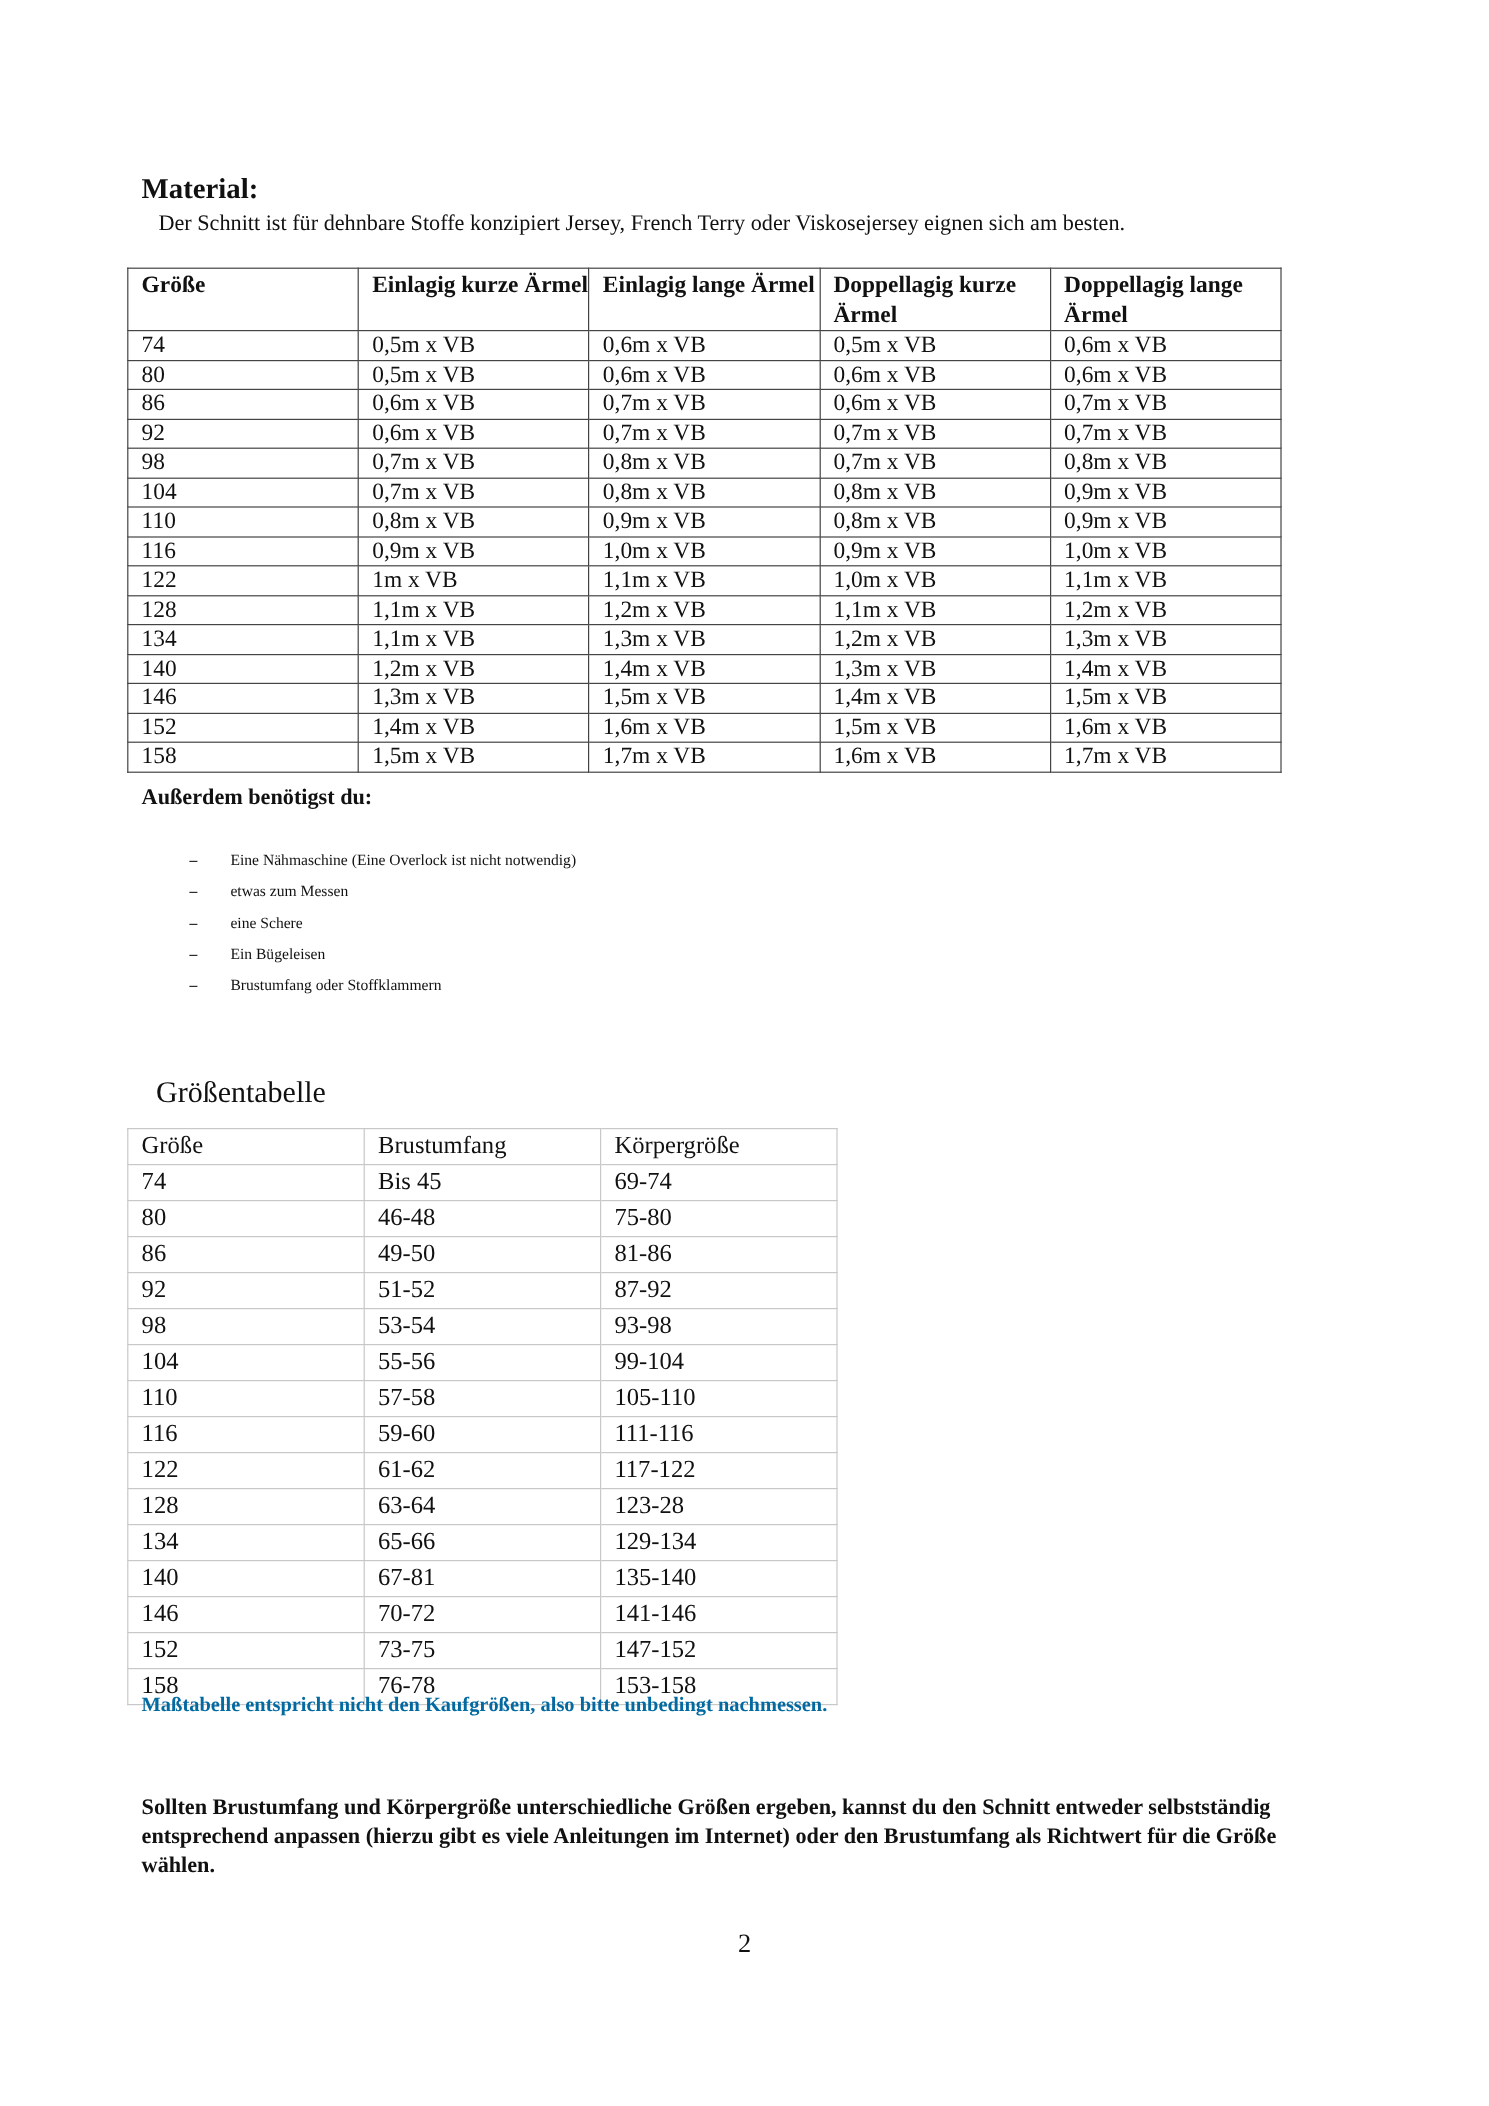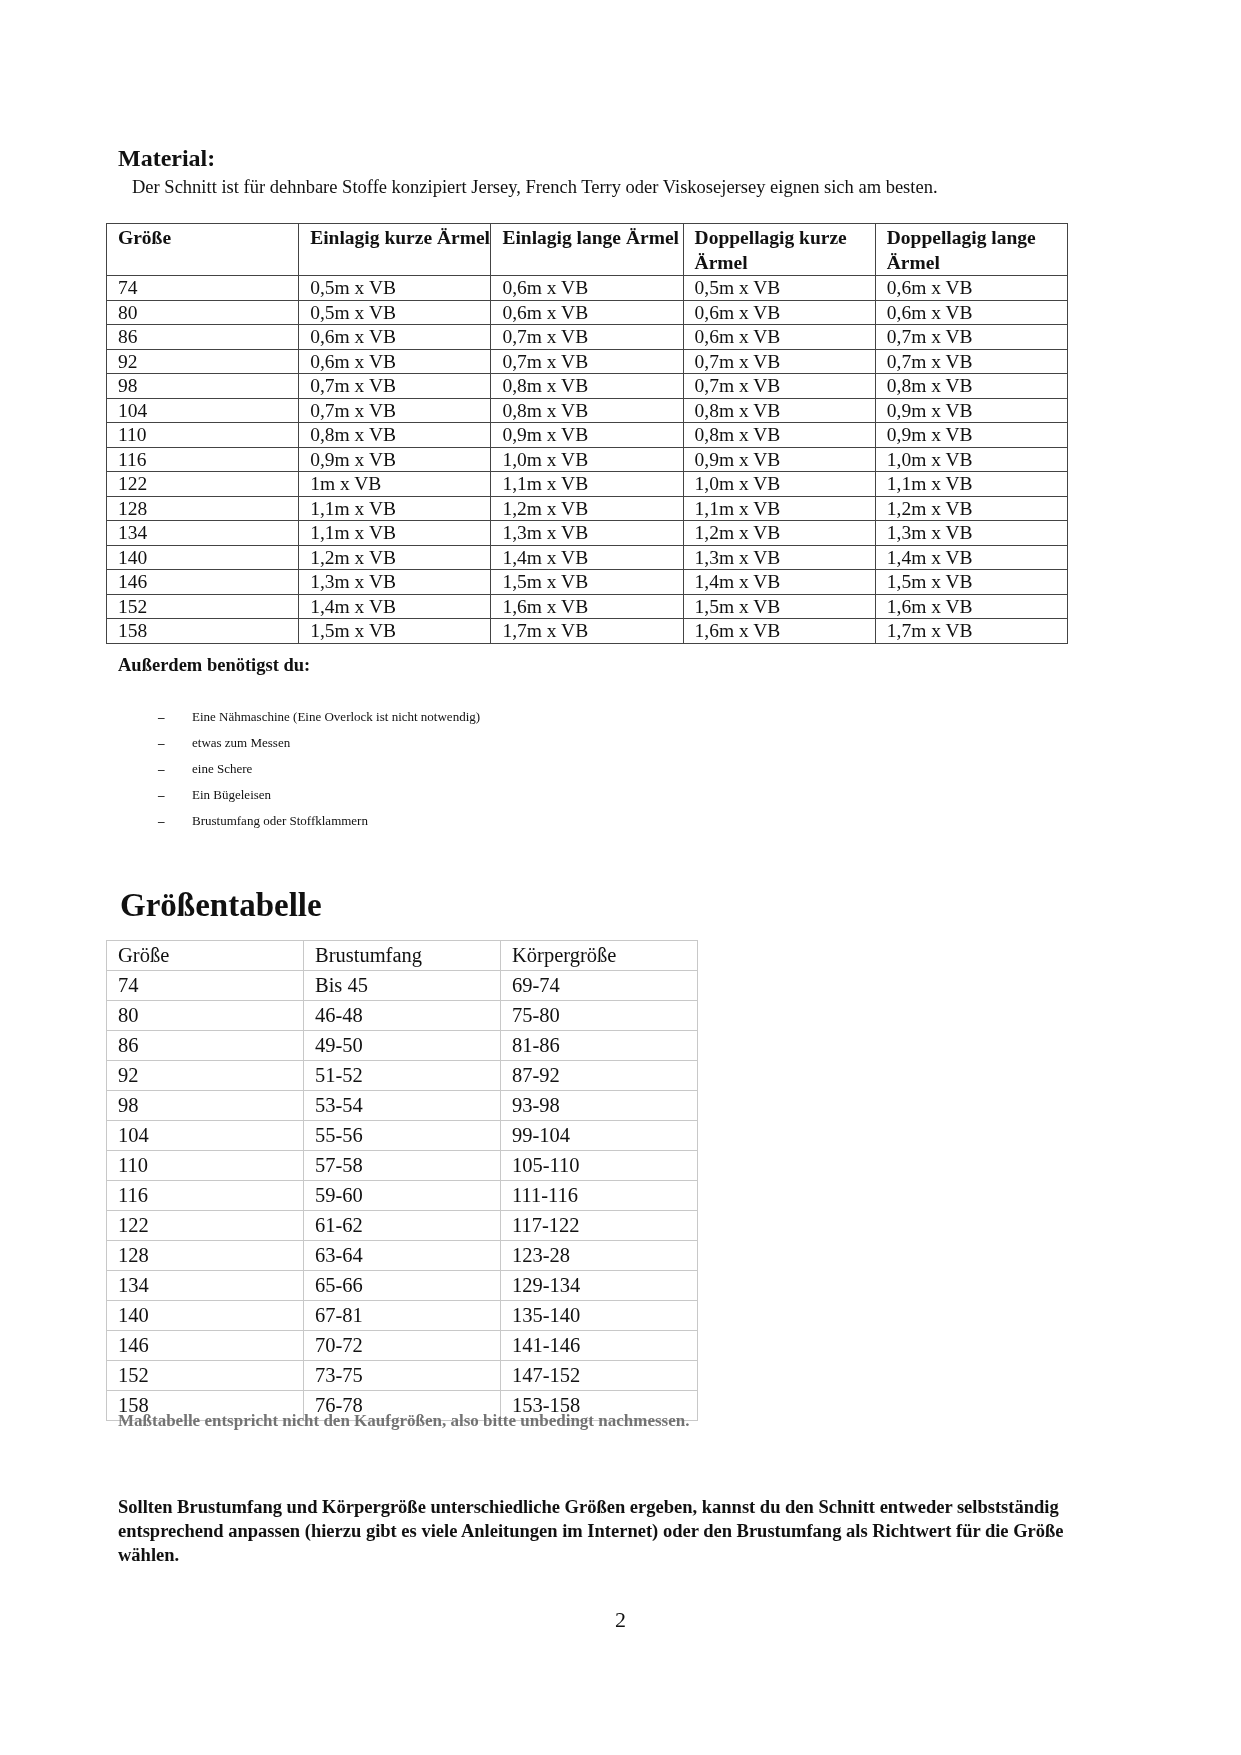--- a/index.html
+++ b/index.html
@@ -28,21 +28,21 @@
       position: absolute; left: 118px; top: 655px;
       font-size: 18.5px; font-weight: bold; margin: 0;
     }
     ul.needs {
       position: absolute; left: 158px; top: 704px; margin: 0; padding: 0; list-style: none;
     }
     ul.needs li { font-size: 13px; height: 26px; line-height: 26px; white-space: nowrap; }
     ul.needs .dash { display: inline-block; width: 34px; font-weight: bold; }
     .h-size {
       position: absolute; left: 118px; top: 885px;
-      font-size: 33px; font-weight: bold; margin: 2px;
+      font-size: 25px; font-weight: normal; margin: 12px;
     }
     .t2 { left: 106px; top: 940px; width: 592px; table-layout: fixed; }
     .t2 td {
       border: 1px solid #c8c8c8; padding: 0 0 0 11px; font-size: 20.5px;
       height: 29px; line-height: 29px; text-align: left;
     }
     .t2 tr.hdr td { height: 29px; }
     .warn {
       position: absolute; left: 118px; top: 1411px;
       font-size: 17px; font-weight: bold; color: #c0181c; margin: 0; white-space: nowrap;
@@ -273,18 +273,18 @@
           <td>147-152</td>
         </tr>
         <tr>
           <td>158</td>
           <td>76-78</td>
           <td>153-158</td>
         </tr>
       </tbody>
   </table>
 
-  <p class="warn" style="color: #737373;">Maßtabelle entspricht nicht den Kaufgrößen, also bitte unbedingt nachmessen.</p>
+  <p class="warn" style="color: #0369a1;">Maßtabelle entspricht nicht den Kaufgrößen, also bitte unbedingt nachmessen.</p>
 
   <p class="note">Sollten Brustumfang und Körpergröße unterschiedliche Größen ergeben, kannst du den Schnitt entweder selbstständig entsprechend anpassen (hierzu gibt es viele Anleitungen im Internet) oder den Brustumfang als Richtwert für die Größe wählen.</p>
 
   <p class="pagenum">2</p>
 </div>
 
 </body></html>

